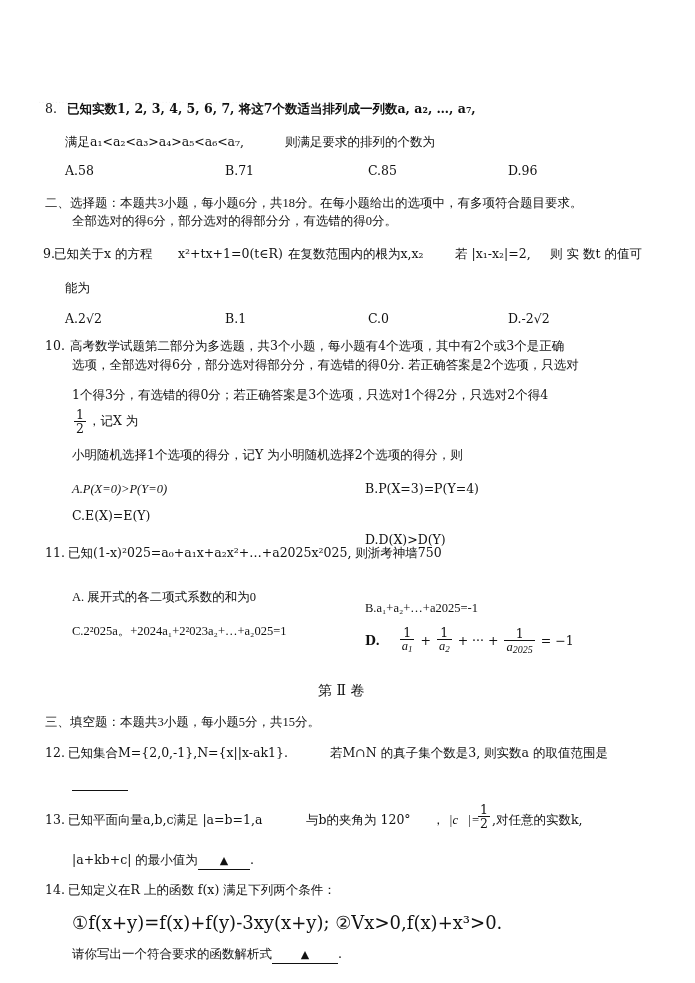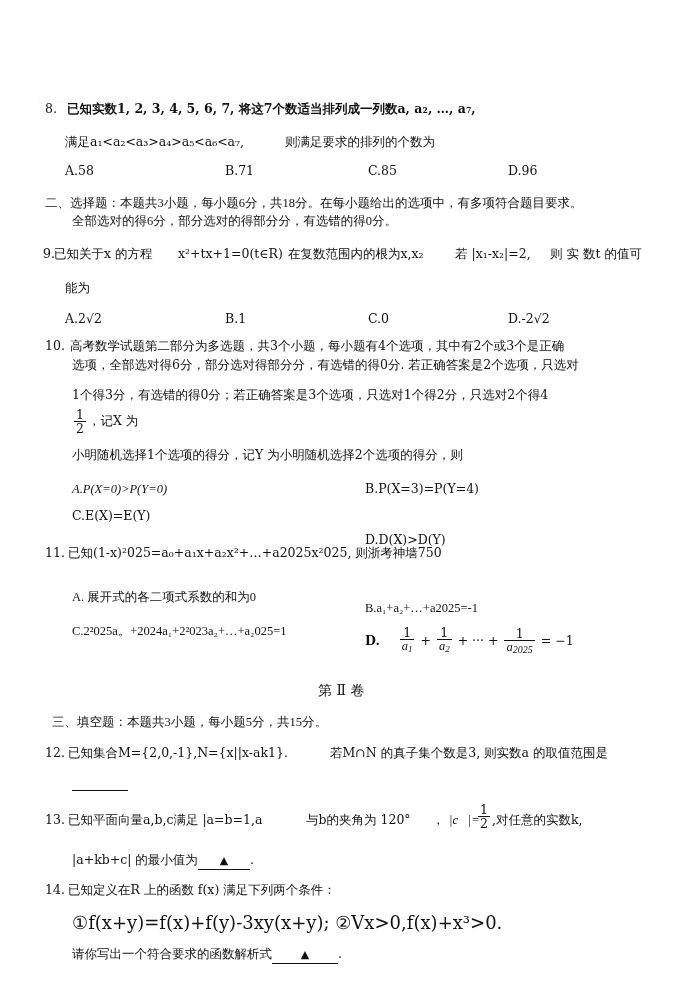--- a/index.html
+++ b/index.html
@@ -81,21 +81,21 @@
     <span>+</span>
     <span class="frac"><span class="n">1</span><span class="d it"><span>a</span><span class="sub" style="font-weight:normal">2</span></span></span>
     <span>+ ··· +</span>
     <span class="frac"><span class="n" style="padding:0 10px">1</span><span class="d it"><span>a</span><span class="sub" style="font-weight:normal;font-size:10px">2025</span></span></span>
     <span>= −1</span>
   </div>
 </div>
 
 <div class="ln" style="left:318px;top:682px;font-size:14px;">第 Ⅱ 卷</div>
 
-<div class="ln section-title" style="left:52px;top:714px;">三、填空题：本题共3小题，每小题5分，共15分。</div>
+<div class="ln section-title" style="left:45px;top:714px;">三、填空题：本题共3小题，每小题5分，共15分。</div>
 
 <div>
   <div class="ln" style="left:45px;top:745px;">12.</div>
   <div class="ln" style="left:68px;top:745px;">已知集合M={2,0,-1},N={x||x-ak1}.</div>
   <div class="ln" style="left:330px;top:745px;">若M∩N  的真子集个数是3, 则实数a 的取值范围是</div>
   <div style="position:absolute;left:72px;top:790px;width:56px;border-bottom:1px solid #111;"></div>
 </div>
 
 <div>
   <div class="ln" style="left:45px;top:812px;">13.</div>

